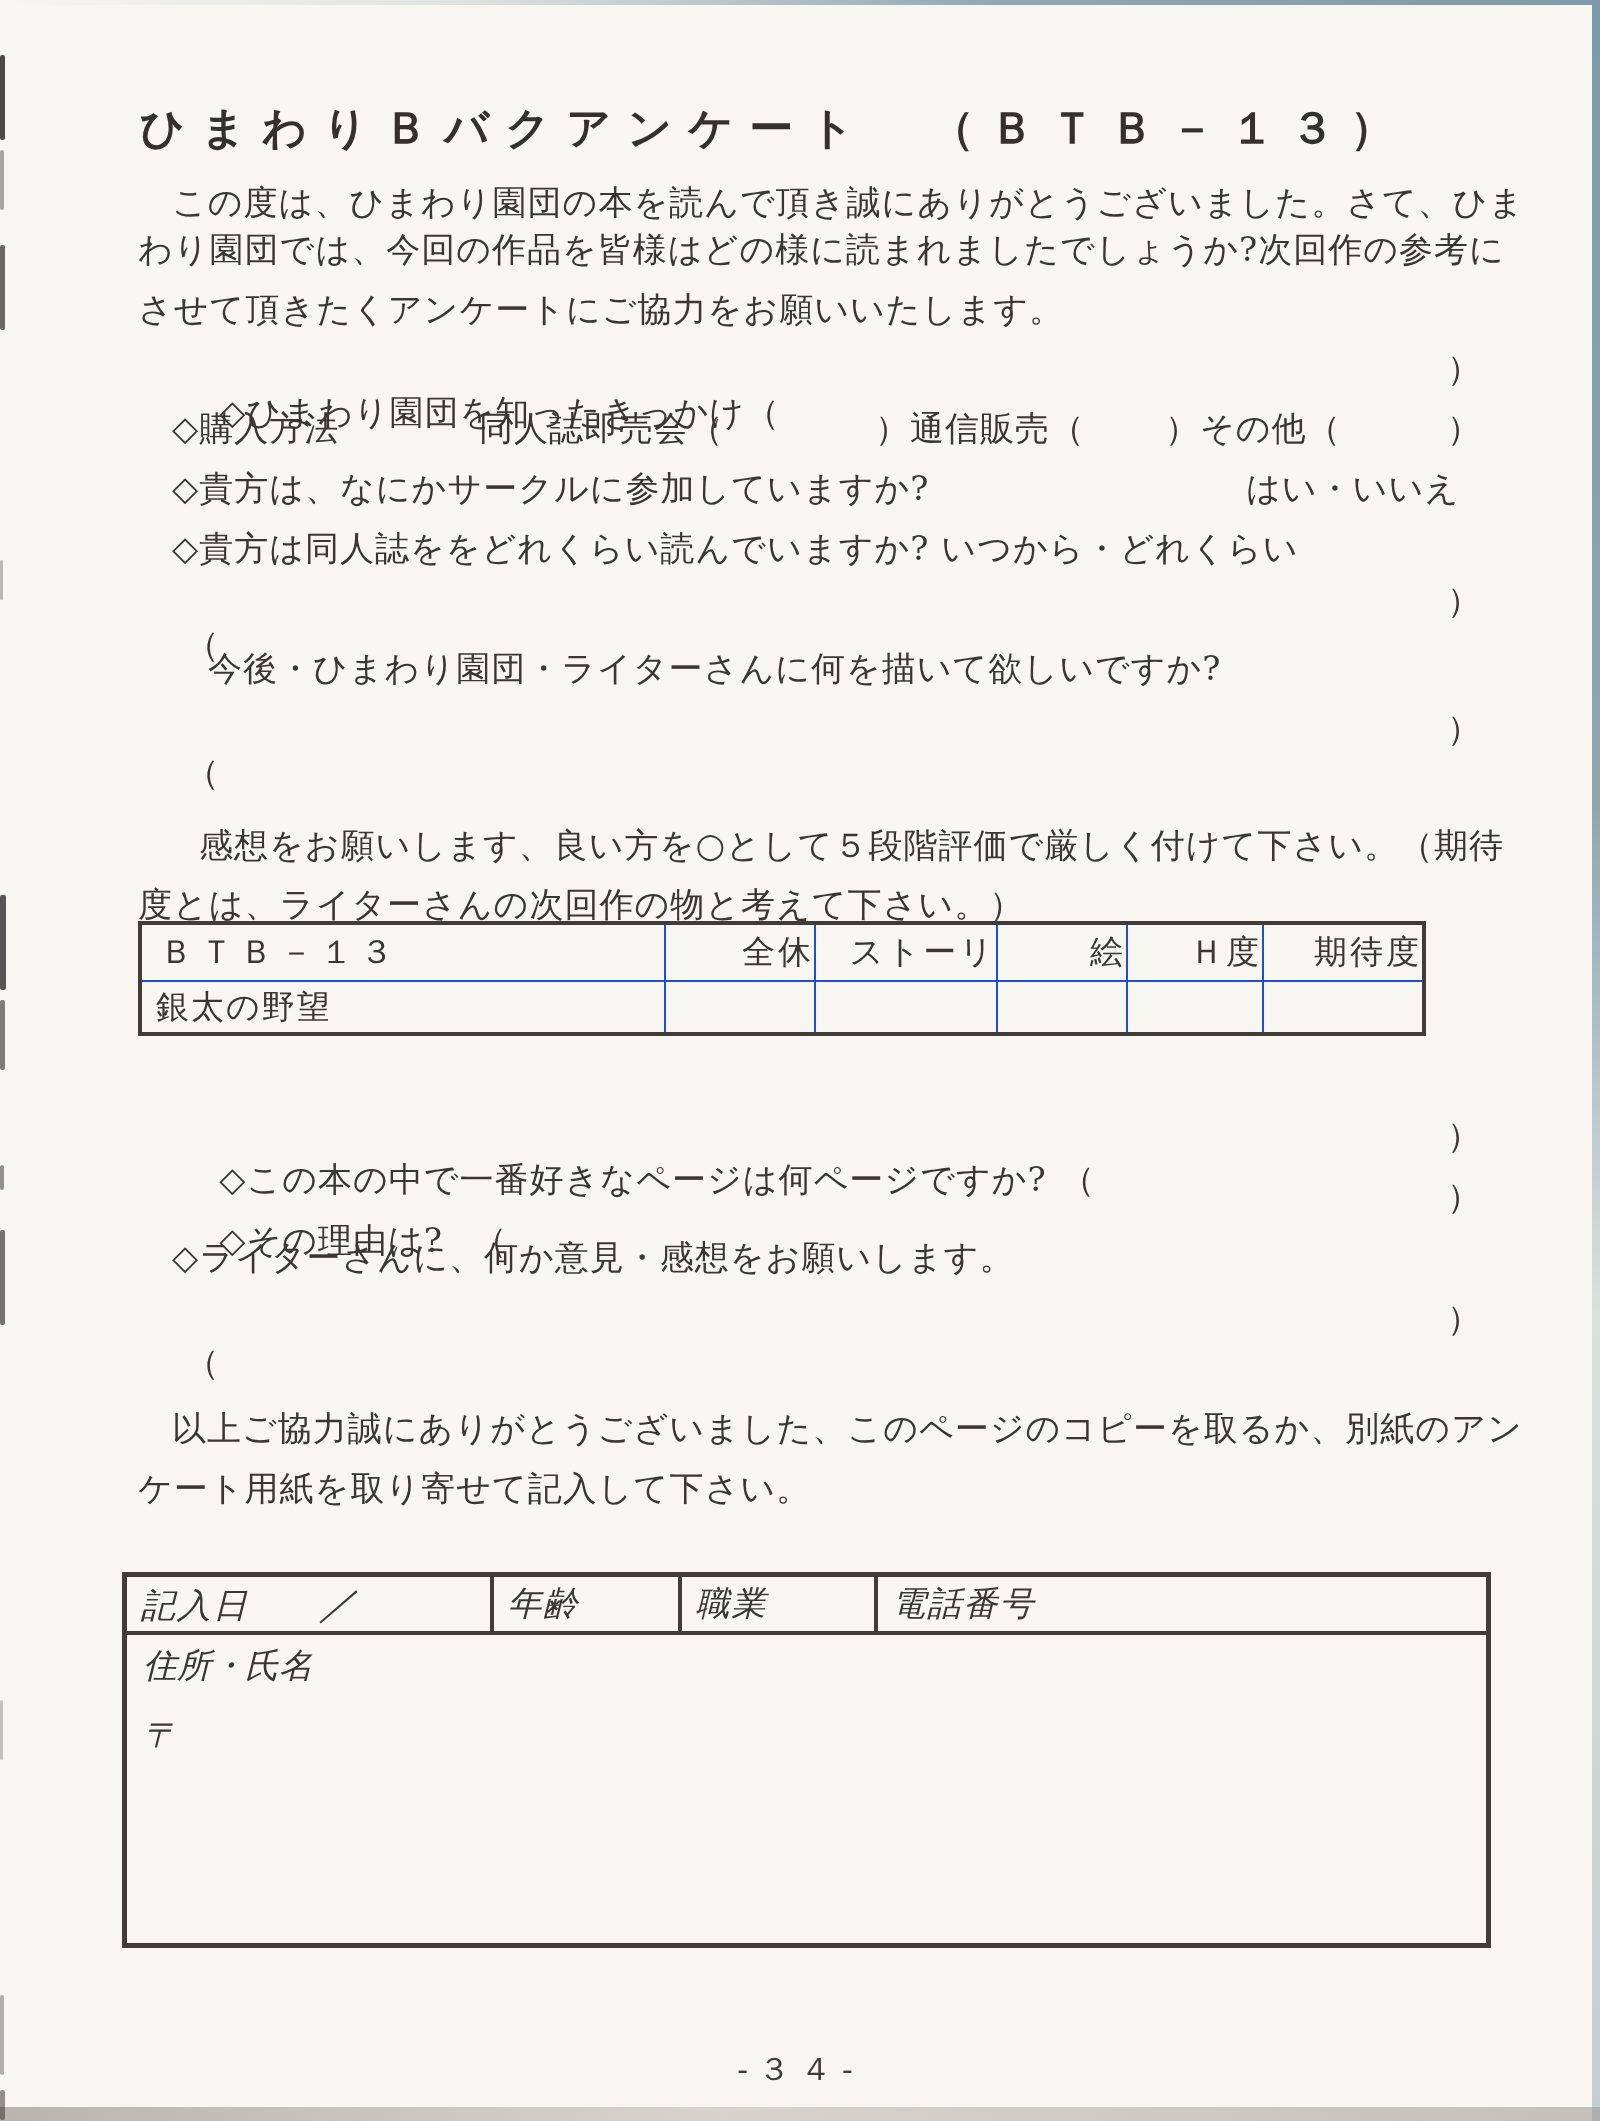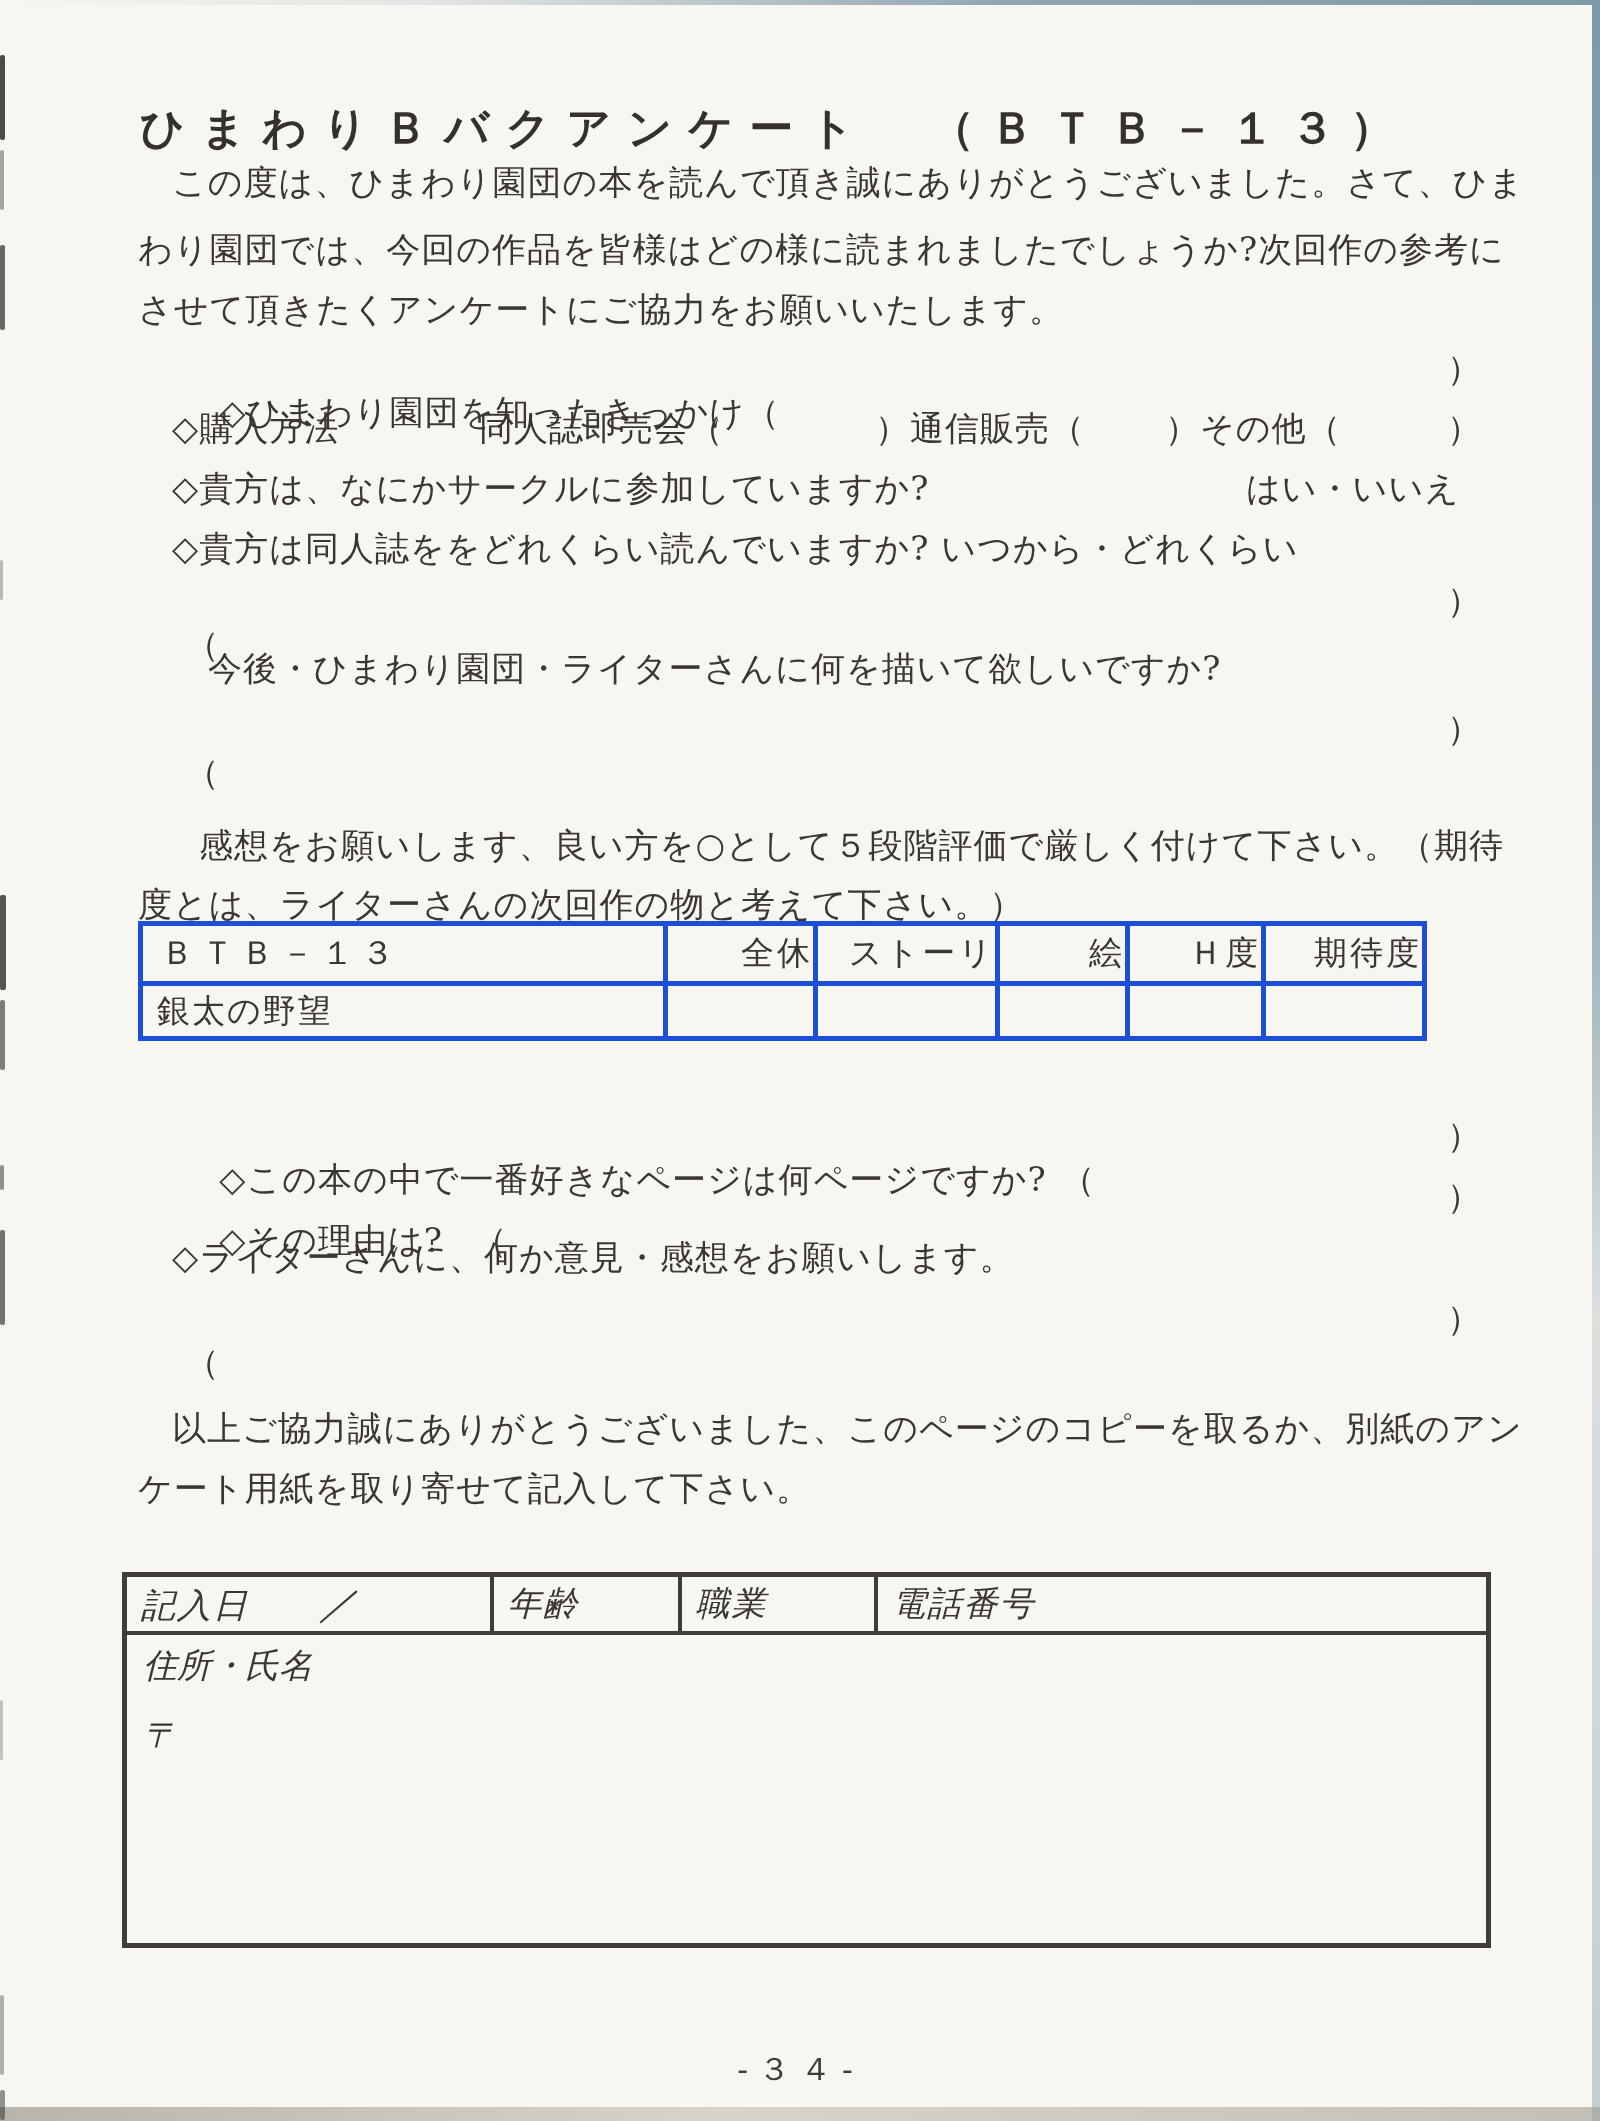--- a/index.html
+++ b/index.html
@@ -19,21 +19,21 @@
   .row .abs{position:absolute;top:0;}
   .title{
     position:absolute;left:140px;top:100px;font-size:44px;line-height:56px;
     letter-spacing:16px;font-weight:600;white-space:pre;color:#34312d;
   }
   
   .rtable{
     position:absolute;left:138px;top:921px;border-collapse:collapse;table-layout:fixed;
     width:1284px;border:4px solid #403c38;
   }
-  .rtable td{border:5px solid #1d4ed8;font-size:33px;padding:0;color:#3a3633;}
+  .rtable td{border:2px solid #1d4ed8;font-size:33px;padding:0;color:#3a3633;}
   .rtable .hrow td{height:55px;text-align:right;letter-spacing:3px;}
   .rtable .drow td{height:50px;}
   .rtable td.first{text-align:left;padding-left:18px;letter-spacing:7px;}
   .rtable .drow td.first{letter-spacing:2px;padding-left:14px;}
   
   .itable{
     position:absolute;left:122px;top:1572px;border-collapse:collapse;table-layout:fixed;
     width:1364px;border:5px solid #403c38;
   }
   .itable td{border:4px solid #403c38;font-size:34px;color:#3a3633;font-style:italic;}
@@ -75,21 +75,21 @@
   <i class="streak" style="top:895px;height:95px;width:6px;opacity:.8"></i>
   <i class="streak" style="top:1000px;height:70px;width:5px;opacity:.6"></i>
   <i class="streak" style="top:1165px;height:25px;width:4px;opacity:.5"></i>
   <i class="streak" style="top:1230px;height:95px;width:5px;opacity:.65"></i>
   <i class="streak" style="top:1700px;height:60px;width:3px;opacity:.25"></i>
   <i class="streak" style="top:1995px;height:80px;width:4px;opacity:.35"></i>
   <i class="streak" style="top:2090px;height:30px;width:5px;opacity:.5"></i>
 
   <div class="title">ひまわりＢバクアンケート　（ＢＴＢ－１３）</div>
 
-  <div class="row ind" style="top:160px">この度は、ひまわり園団の本を読んで頂き誠にありがとうございました。さて、ひま</div>
+  <div class="row ind" style="top:180px">この度は、ひまわり園団の本を読んで頂き誠にありがとうございました。さて、ひま</div>
   <div class="row" style="top:227px">わり園団では、今回の作品を皆様はどの様に読まれましたでしょうか?次回作の参考に</div>
   <div class="row" style="top:287px">させて頂きたくアンケートにご協力をお願いいたします。</div>
 
   <div class="row ind" style="top:346px">
     <span>◇ひまわり園団を知ったきっかけ（</span>
     <span class="close">）</span>
   </div>
 
   <div class="row" style="top:406px">
     <span class="abs" style="left:34px">◇購入方法</span>

